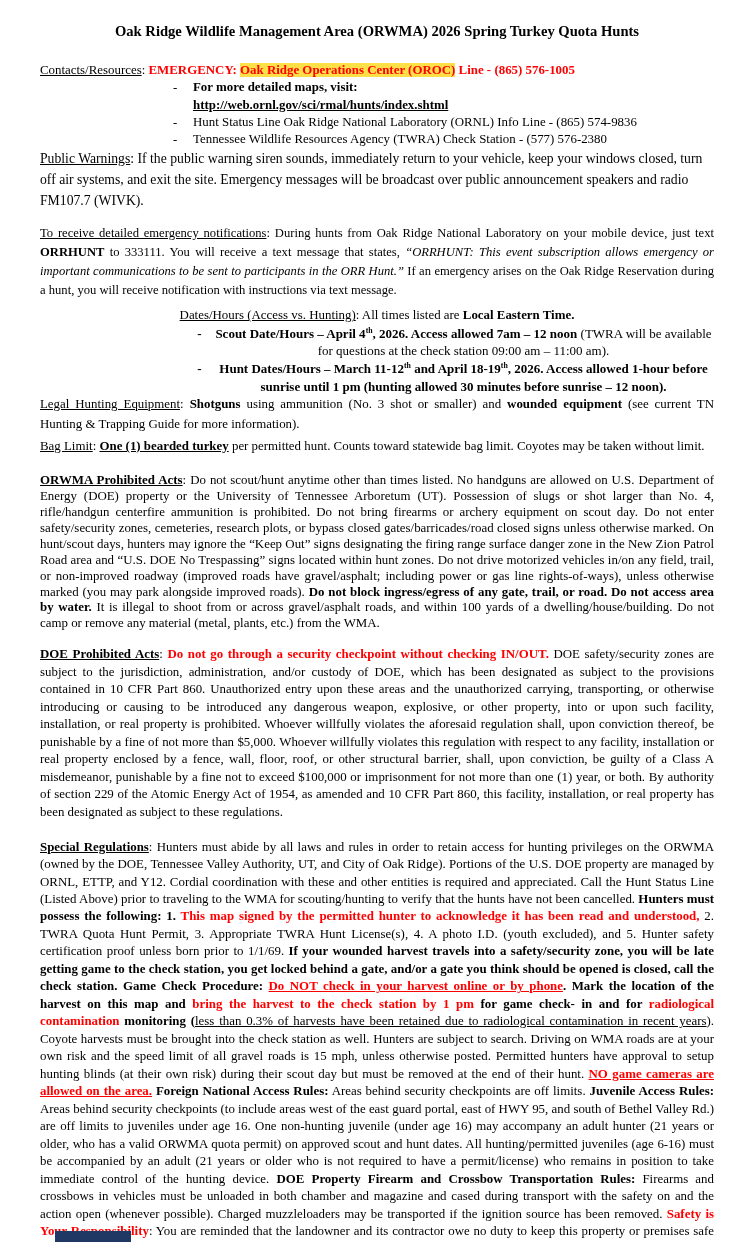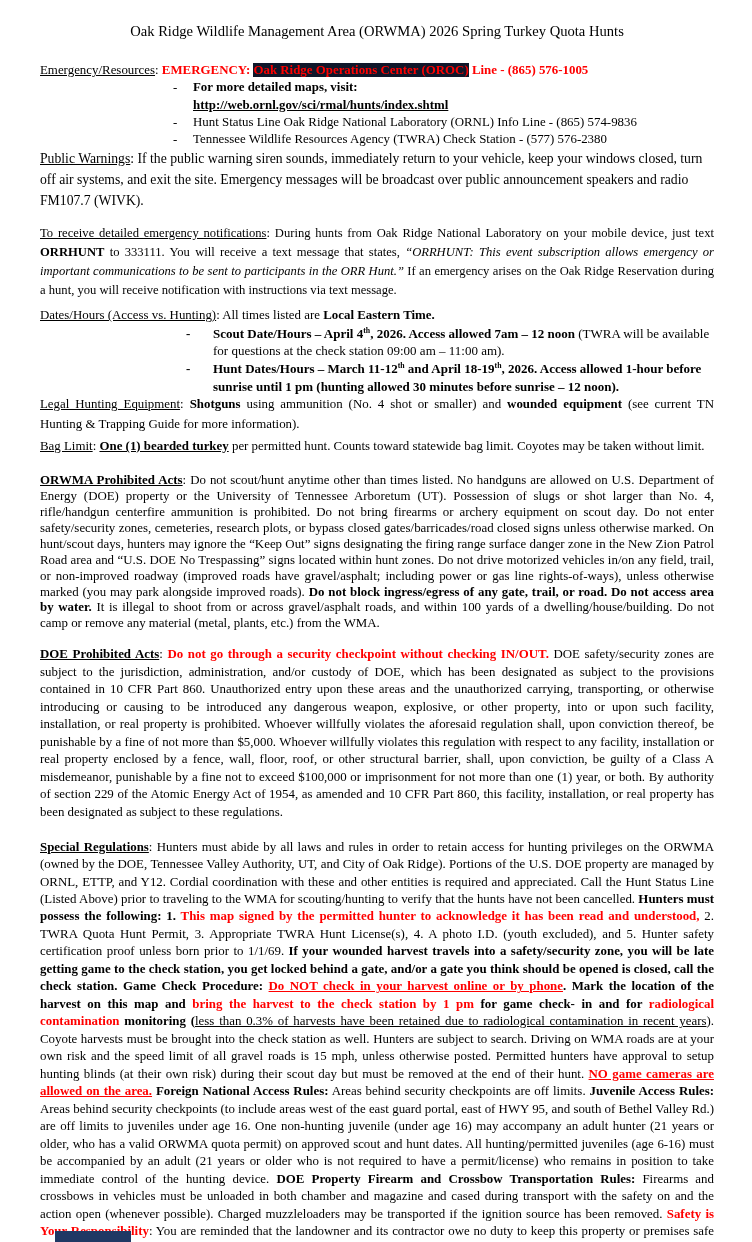--- a/index.html
+++ b/index.html
@@ -2,62 +2,62 @@
 <html><head>
 <meta charset="utf-8">
 <style>
   html,body{margin:0;padding:0;}
   body{
     width:752px;height:1242px;position:relative;overflow:hidden;
     background:#ffffff;color:#000;
     font-family:"Liberation Serif","DejaVu Serif",serif;
   }
   .page{padding:22px 38px 0 40px;}
-  .title{text-align:center;font-weight:normal;font-size:14.6px;line-height:1.25;margin:0 0 22px 0;}
+  .title{text-align:center;font-weight:bold;font-size:14.6px;line-height:1.25;margin:0 0 22px 0;}
   .sec{font-size:12.9px;line-height:1.34;margin:0 0 12px 0;}
   .just{text-align:justify;}
   .contacts{margin-bottom:1px;line-height:1.33;}
   .pw{font-size:13.7px;line-height:1.53;}
   .notif{font-size:12.6px;line-height:1.5;margin-bottom:8px;}
-  .dates{margin-bottom:0;}
+  .dates{margin-bottom:0;text-align:center;}
   .equip{line-height:1.5;margin-bottom:3px;}
   .bag{margin-bottom:17px;line-height:1.5;}
   .orwma{line-height:1.23;margin-bottom:14px;}
   .doe{line-height:1.36;margin-bottom:17px;}
   .special{line-height:1.355;margin-bottom:11px;}
 
   .bullet{display:flex;}
   .c-ind{margin-left:133px;}
   .d-ind{margin-left:146px;font-size:13px;line-height:1.36;}
   .dash{flex:0 0 20px;}
   .dash2{flex:0 0 27px;font-weight:bold;}
   .btxt{flex:1;}
   .url-line{margin-left:153px;}
 
   .b{font-weight:bold;font-family:Liberation Serif, serif;}
   .r{color:#FF0000;}
   .u{text-decoration:underline;}
   .i{font-style:italic;}
-  .hl{background:#0f172a;}
+  .hl{background:#fde047;}
   .lk{color:#000000;text-decoration:underline;}
   sup{font-size:0.6em;vertical-align:super;line-height:0;}
 
   .partial-bar{position:absolute;left:55px;top:1231px;width:76px;height:11px;background:#1F3864;}
 </style>
 </head>
 <body>
 
 <div class="page">
 
   <div class="title">
     <span>Oak Ridge Wildlife Management Area (ORWMA) 2026 Spring Turkey Quota Hunts</span>
   </div>
 
   <div class="sec contacts">
-    <div><span class="u">Emergency/Resources</span><span>: </span><span class="b r">EMERGENCY: </span><span class="b r hl">Oak Ridge Operations Center (OROC)</span><span class="b r"> Line - (865) 576-1005</span></div>
+    <div><span class="u">Contacts/Resources</span><span>: </span><span class="b r">EMERGENCY: </span><span class="b r hl">Oak Ridge Operations Center (OROC)</span><span class="b r"> Line - (865) 576-1005</span></div>
     <div class="bullet c-ind">
       <span class="dash">-</span>
       <span class="btxt b"><span class="b">For more detailed maps, visit:</span></span>
     </div>
     <div class="url-line"><span class="b lk">http://web.ornl.gov/sci/rmal/hunts/index.shtml</span></div>
     <div class="bullet c-ind">
       <span class="dash">-</span>
       <span class="btxt"><span>Hunt Status Line Oak Ridge National Laboratory (ORNL) Info Line - (865) 574-9836</span></span>
     </div>
     <div class="bullet c-ind">
@@ -75,21 +75,21 @@
     <div class="bullet d-ind">
       <span class="dash2">-</span>
       <span class="btxt"><span class="b">Scout Date/Hours – April 4</span><sup class="b">th</sup><span class="b">, 2026. Access allowed 7am – 12 noon</span><span> (TWRA will be available for questions at the check station 09:00 am – 11:00 am).</span></span>
     </div>
     <div class="bullet d-ind">
       <span class="dash2">-</span>
       <span class="btxt"><span class="b">Hunt Dates/Hours – March 11-12</span><sup class="b">th</sup><span class="b"> and April 18-19</span><sup class="b">th</sup><span class="b">, 2026. Access allowed 1-hour before sunrise until 1 pm (hunting allowed 30 minutes before sunrise – 12 noon).</span></span>
     </div>
   </div>
 
-  <div class="sec equip just"><span class="u">Legal Hunting Equipment</span><span>: </span><span class="b">Shotguns</span><span> using ammunition (No. 4 shot or smaller) and </span><span class="b">wounded equipment</span><span> (see current TN Hunting &amp; Trapping Guide for more information).</span></div>
+  <div class="sec equip just"><span class="u">Legal Hunting Equipment</span><span>: </span><span class="b">Shotguns</span><span> using ammunition (No. 3 shot or smaller) and </span><span class="b">wounded equipment</span><span> (see current TN Hunting &amp; Trapping Guide for more information).</span></div>
 
   <div class="sec bag"><span class="u">Bag Limit</span><span>: </span><span class="b u">One (1) bearded turkey</span><span> per permitted hunt. Counts toward statewide bag limit. Coyotes may be taken without limit.</span></div>
 
   <div class="sec orwma just"><span class="b u">ORWMA Prohibited Acts</span><span>: Do not scout/hunt anytime other than times listed. No handguns are allowed on U.S. Department of Energy (DOE) property or the University of Tennessee Arboretum (UT). Possession of slugs or shot larger than No. 4, rifle/handgun centerfire ammunition is prohibited. Do not bring firearms or archery equipment on scout day. Do not enter safety/security zones, cemeteries, research plots, or bypass closed gates/barricades/road closed signs unless otherwise marked. On hunt/scout days, hunters may ignore the “Keep Out” signs designating the firing range surface danger zone in the New Zion Patrol Road area and “U.S. DOE No Trespassing” signs located within hunt zones. Do not drive motorized vehicles in/on any field, trail, or non-improved roadway (improved roads have gravel/asphalt; including power or gas line rights-of-ways), unless otherwise marked (you may park alongside improved roads). </span><span class="b">Do not block ingress/egress of any gate, trail, or road. Do not access area by water.</span><span> It is illegal to shoot from or across gravel/asphalt roads, and within 100 yards of a dwelling/house/building. Do not camp or remove any material (metal, plants, etc.) from the WMA.</span></div>
 
   <div class="sec doe just"><span class="b u">DOE Prohibited Acts</span><span>: </span><span class="b r">Do not go through a security checkpoint without checking IN/OUT.</span><span> DOE safety/security zones are subject to the jurisdiction, administration, and/or custody of DOE, which has been designated as subject to the provisions contained in  10 CFR Part 860. Unauthorized entry upon these areas and the unauthorized carrying, transporting, or otherwise introducing or causing to be introduced any dangerous weapon, explosive, or other property, into or upon such facility, installation, or real property is prohibited.  Whoever willfully violates the aforesaid regulation shall, upon conviction thereof, be punishable by a fine of not more than $5,000. Whoever willfully violates this regulation with respect to any facility, installation or real property enclosed by a fence, wall, floor, roof, or other structural barrier, shall, upon conviction, be guilty of a Class A misdemeanor, punishable by a fine not to exceed $100,000 or imprisonment for not more than one (1) year, or both. By authority of section 229 of the Atomic Energy Act of 1954, as amended and 10 CFR Part 860, this facility, installation, or real property has been designated as subject to these regulations.</span></div>
 
   <div class="sec special just"><span class="b u">Special Regulations</span><span>: Hunters must abide by all laws and rules in order to retain access for hunting privileges on the ORWMA (owned by the DOE, Tennessee Valley Authority, UT, and City of Oak Ridge). Portions of the U.S. DOE property are managed by ORNL, ETTP, and Y12. Cordial coordination with these and other entities is required and appreciated. Call the Hunt Status Line (Listed Above) prior to traveling to the WMA for scouting/hunting to verify that the hunts have not been cancelled. </span><span class="b">Hunters must possess the following: 1. </span><span class="b r">This map signed by the permitted hunter to acknowledge it has been read and understood,</span><span> 2. TWRA Quota Hunt Permit, 3. Appropriate TWRA Hunt License(s), 4. A photo I.D. (youth excluded), and 5. Hunter safety certification proof unless born prior to 1/1/69. </span><span class="b">If your wounded harvest travels into a safety/security zone, you will be late getting game to the check station, you get locked behind a gate, and/or a gate you think should be opened is closed, call the check station. Game Check Procedure: </span><span class="b r u">Do NOT check in your harvest online or by phone</span><span class="b">. </span><span class="b">Mark the location of the harvest on this map and </span><span class="b r">bring the harvest to the check station by 1 pm</span><span class="b"> for game check- in and for </span><span class="b r">radiological contamination</span><span class="b"> monitoring (</span><span class="u">less than 0.3% of harvests have been retained due to radiological contamination in recent years</span><span>). Coyote harvests must be brought into the check station as well. Hunters are subject to search. Driving on WMA roads are at your own risk and the speed limit of all gravel roads is 15 mph, unless otherwise posted. Permitted hunters have approval to setup hunting blinds (at their own risk) during their scout day but must be removed at the end of their hunt. </span><span class="b r u">NO game cameras are allowed on the area.</span><span> </span><span class="b">Foreign National Access Rules:</span><span> Areas behind security checkpoints are off limits. </span><span class="b">Juvenile Access Rules:</span><span> Areas behind security checkpoints (to include areas west of the east guard portal, east of HWY 95, and south of Bethel Valley Rd.) are off limits to juveniles under age 16. One non-hunting juvenile (under age 16) may accompany an adult hunter (21 years or older, who has a valid ORWMA quota permit) on approved scout and hunt dates. All hunting/permitted juveniles (age 6-16) must be accompanied by an adult (21 years or older who is not required to have a permit/license) who remains in position to take immediate control of the hunting device. </span><span class="b">DOE Property Firearm and Crossbow Transportation Rules:</span><span> Firearms and crossbows in vehicles must be unloaded in both chamber and magazine and cased during transport with the safety on and the action open (whenever possible). Charged muzzleloaders may be transported if the ignition source has been removed. </span><span class="b r">Safety is Your Responsibility</span><span>: You are reminded that the landowner and its contractor owe no duty to keep this property or premises safe for entry, nor is any warning required for any purpose.  Allowing you to hunt on the property does not give any assurance that the property is safe for such use, does not make you an invitee, and does not mean that the landowner or its agent assumes any responsibility for you or any other person on the property. Under Tennessee law, and otherwise, your safety is your responsibility when you agree to hunt on the property.</span></div>
 
 </div>

